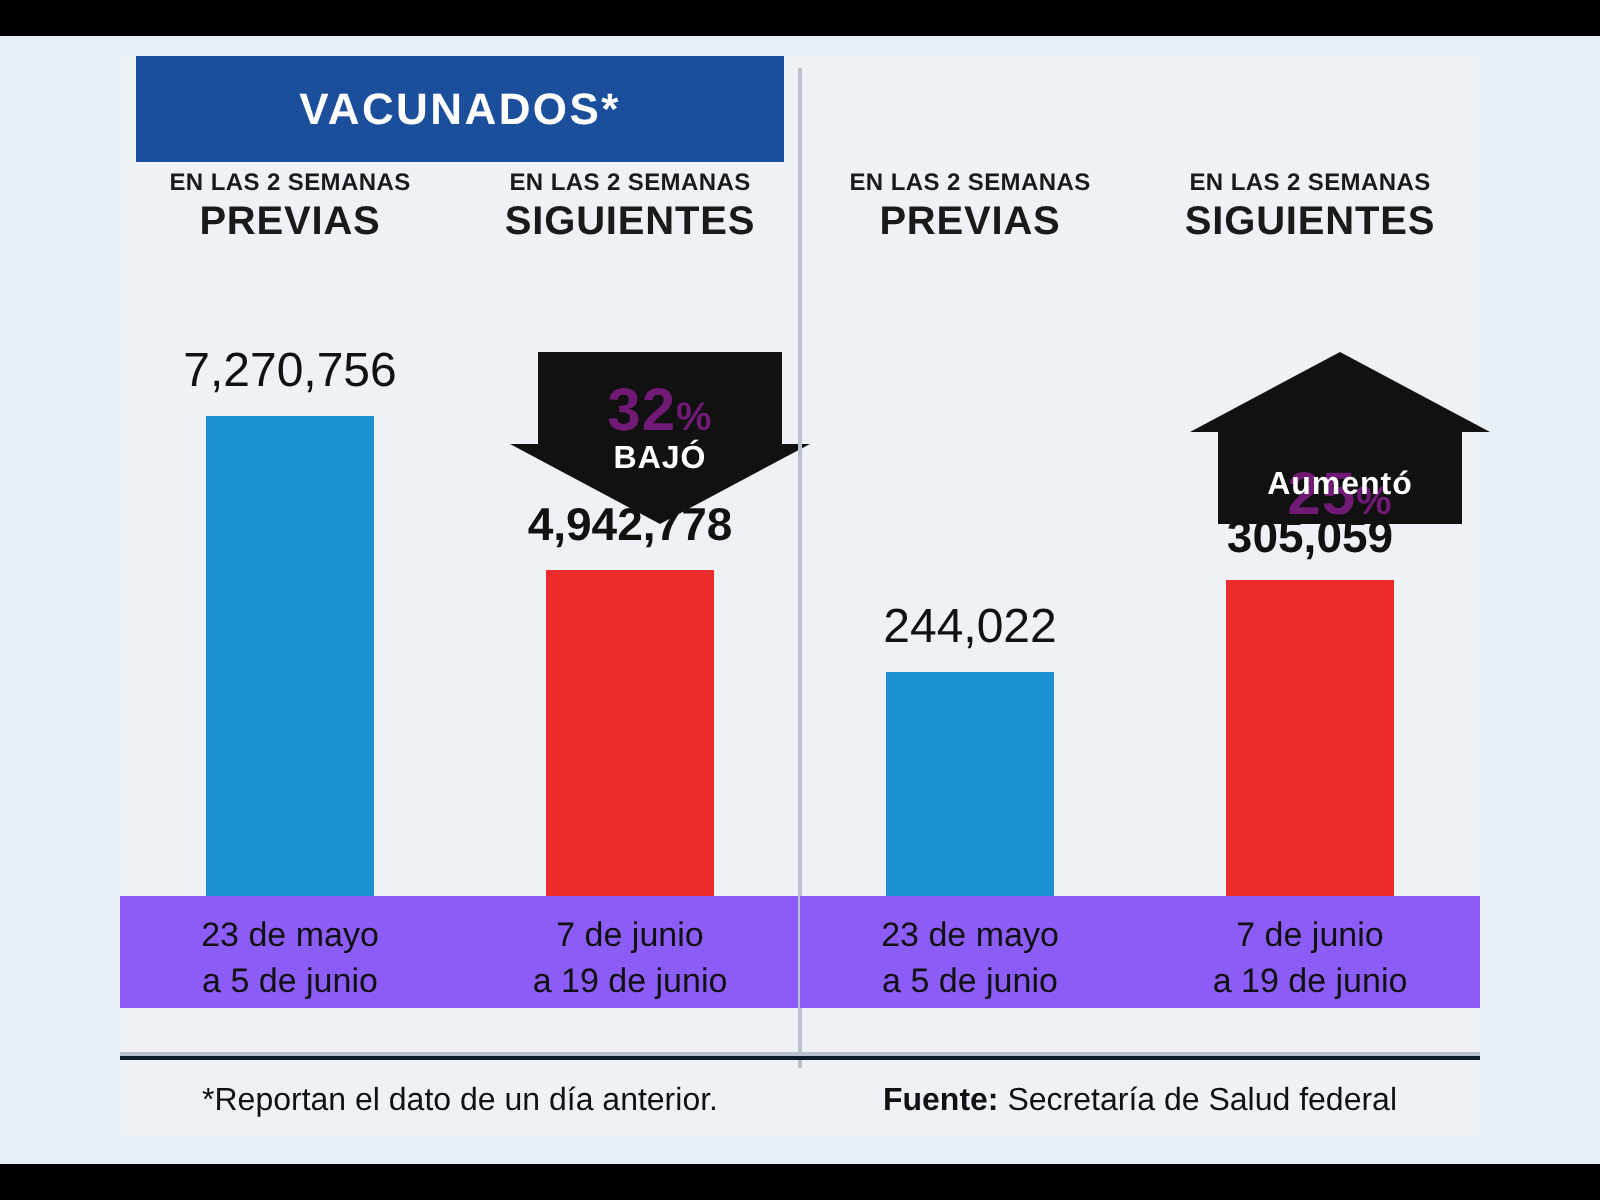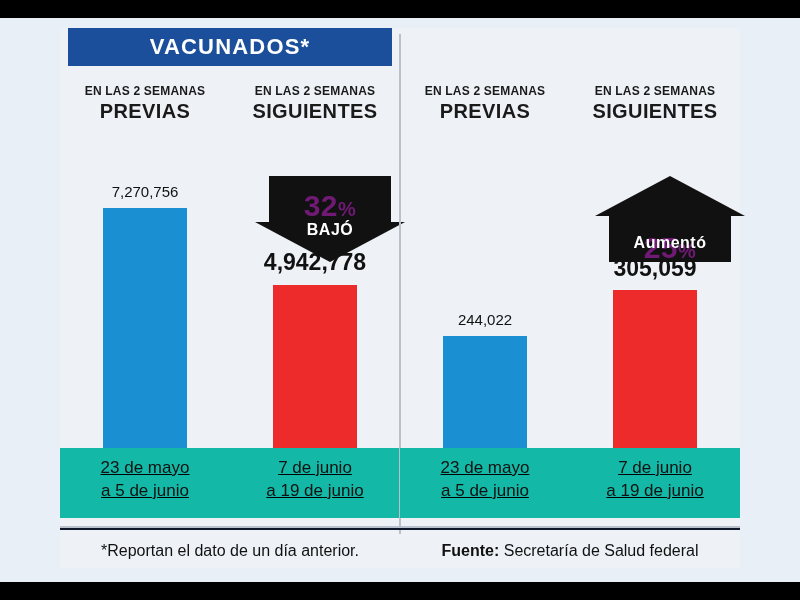--- a/index.html
+++ b/index.html
@@ -56,21 +56,21 @@
     top: 6px;
     width: 2px;
     height: 500px;
     background: #b9c2cc;
   }
   .panel-title {
     position: absolute;
     left: 8px;
     top: 0px;
     width: 324px;
-    height: 38px;
+    height: 53px;
     background: #1b4f9c;
     color: #ffffff;
     font-size: 22px;
     font-weight: bold;
     letter-spacing: 1.2px;
     display: flex;
     align-items: center;
     justify-content: center;
     text-align: center;
   }
@@ -123,34 +123,33 @@
     transform: translateX(-50%);
     width: 84px;
   }
   .bar.blue { background: #1a8fd1; }
   .bar.red  { background: #ee2b2b; }
   .bar-value {
     position: absolute;
     left: 50%;
     transform: translateX(-50%);
     white-space: nowrap;
-    font-size: 15px;
+    font-size: 24px;
     font-weight: normal;
     color: #111;
   }
   
   .dates {
     position: absolute;
     top: 420px;
     left: 0;
     width: 340px;
-    height: 70px;
-    background: #14b8a6;
-    display: flex;
-    text-decoration: underline;
+    height: 56px;
+    background: #8b5cf6;
+    display: flex;
   }
   .date-cell {
     width: 170px;
     text-align: center;
     padding-top: 9px;
     font-size: 17px;
     line-height: 1.35;
     color: #111;
   }
   

